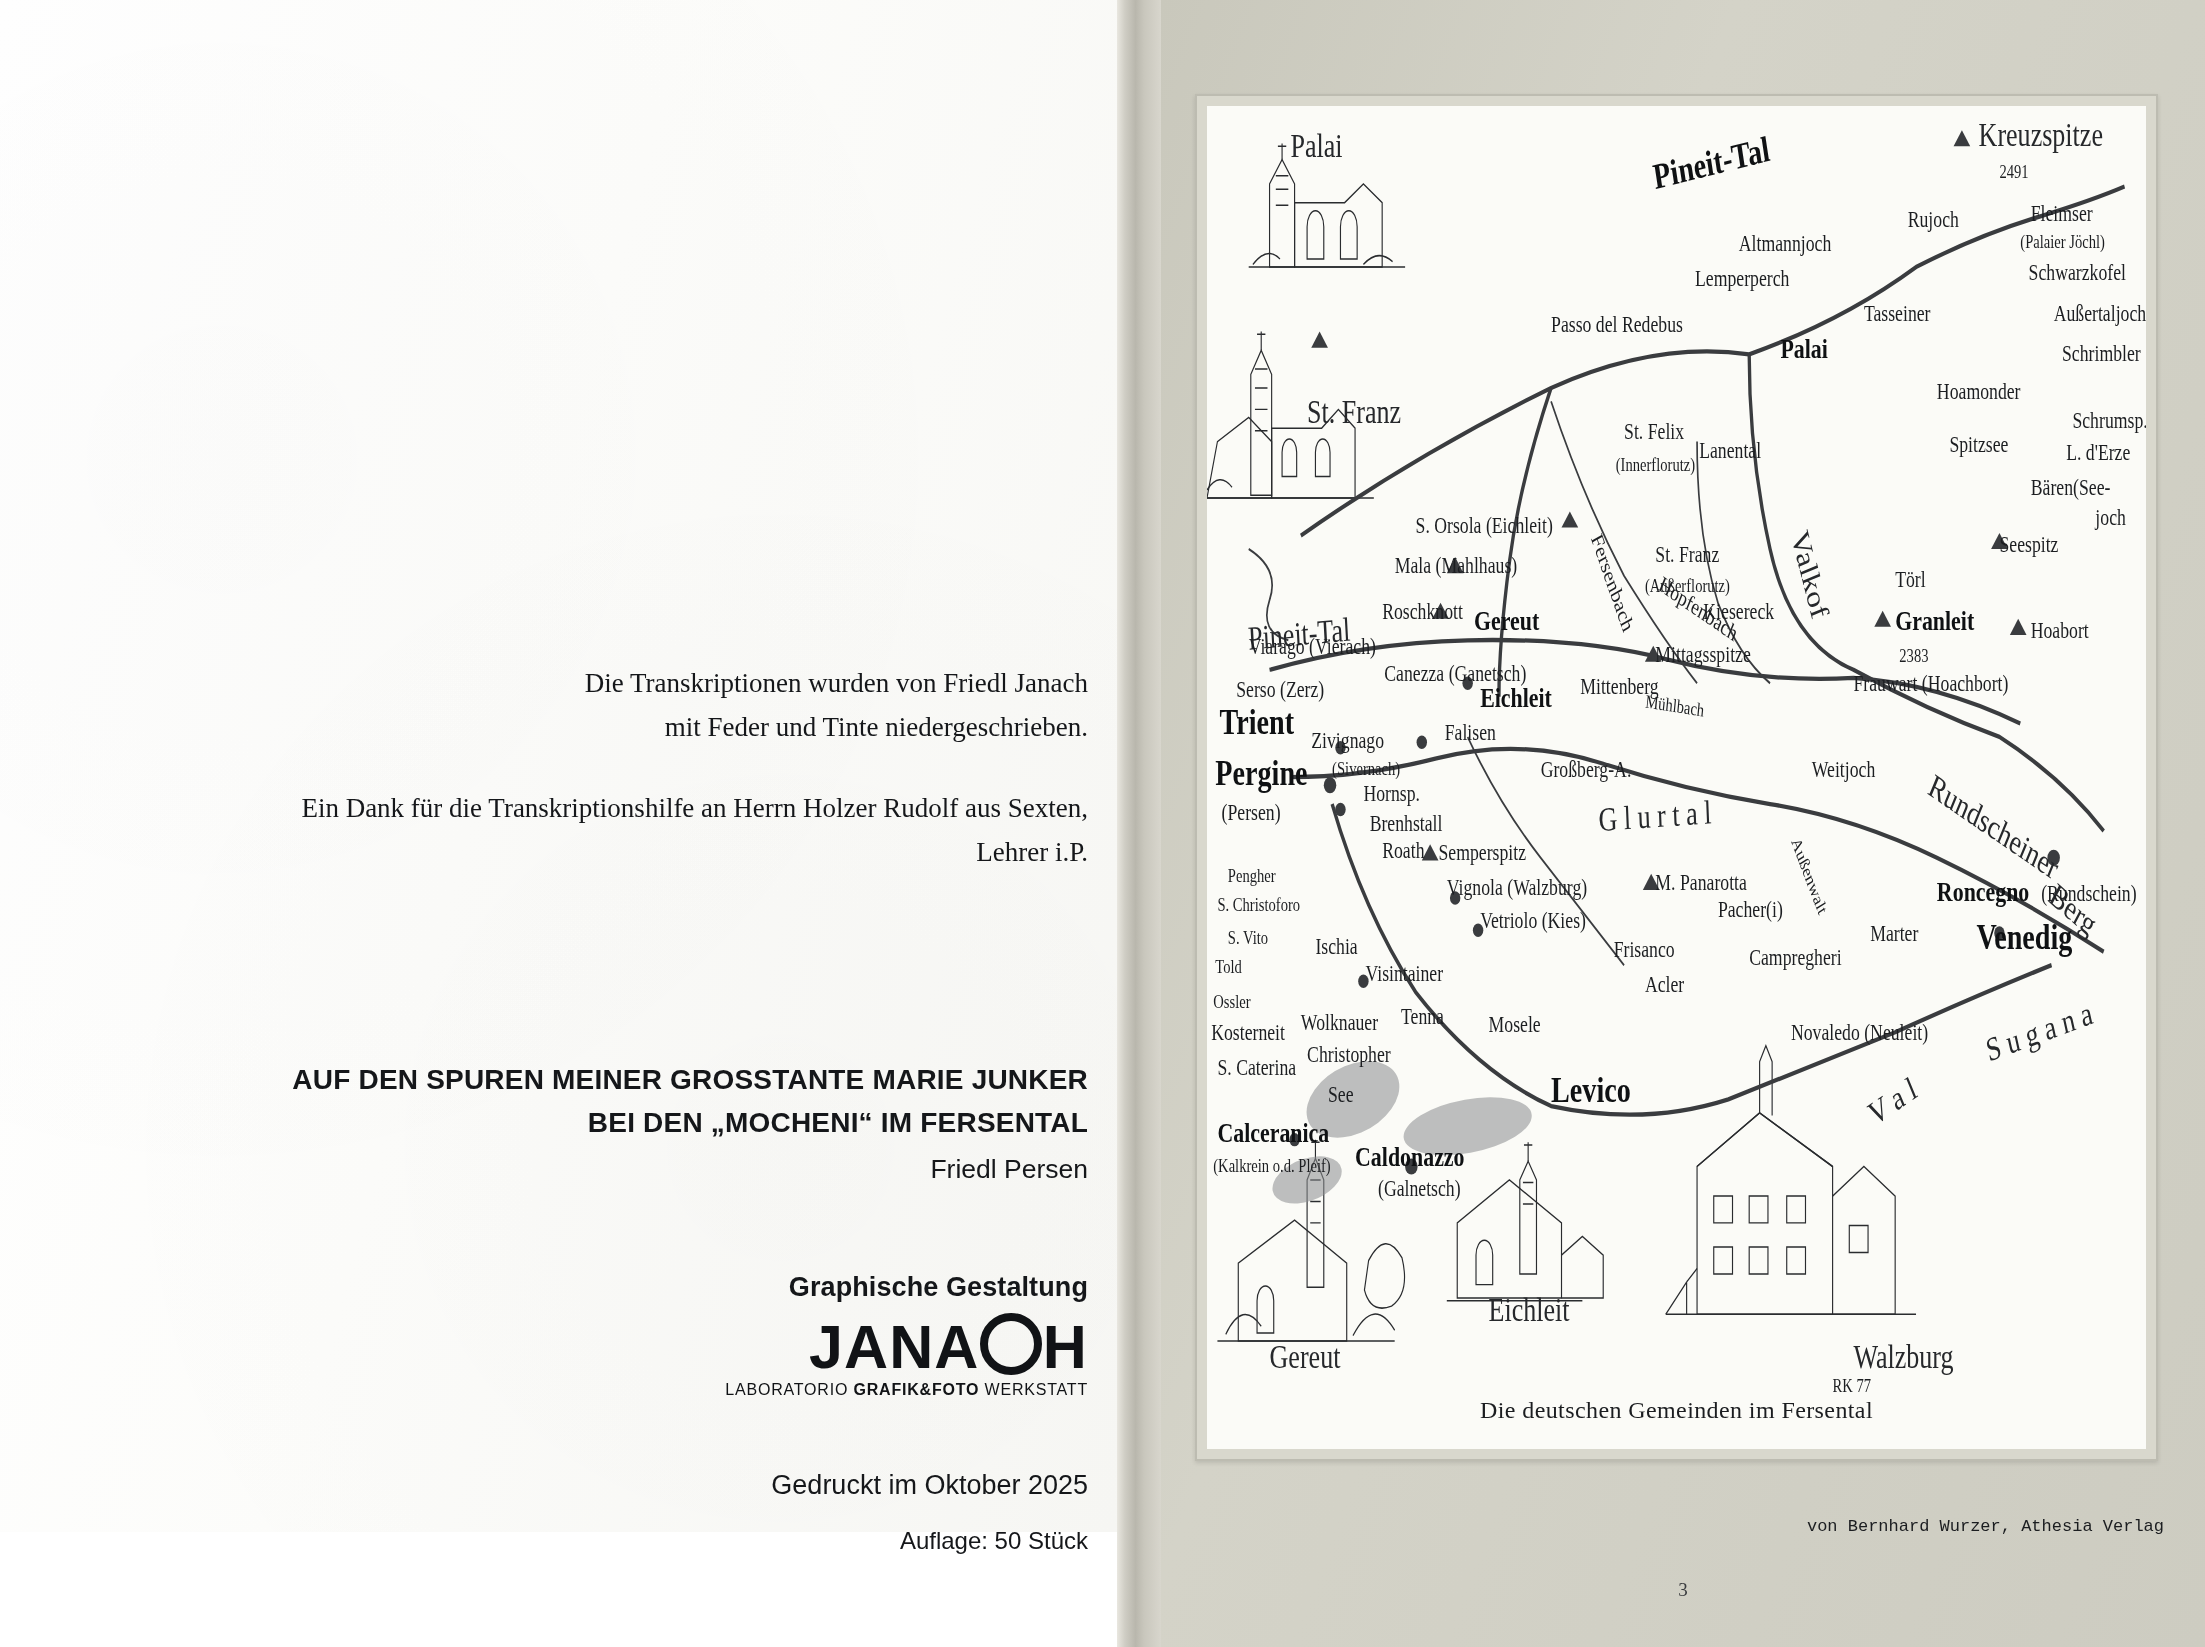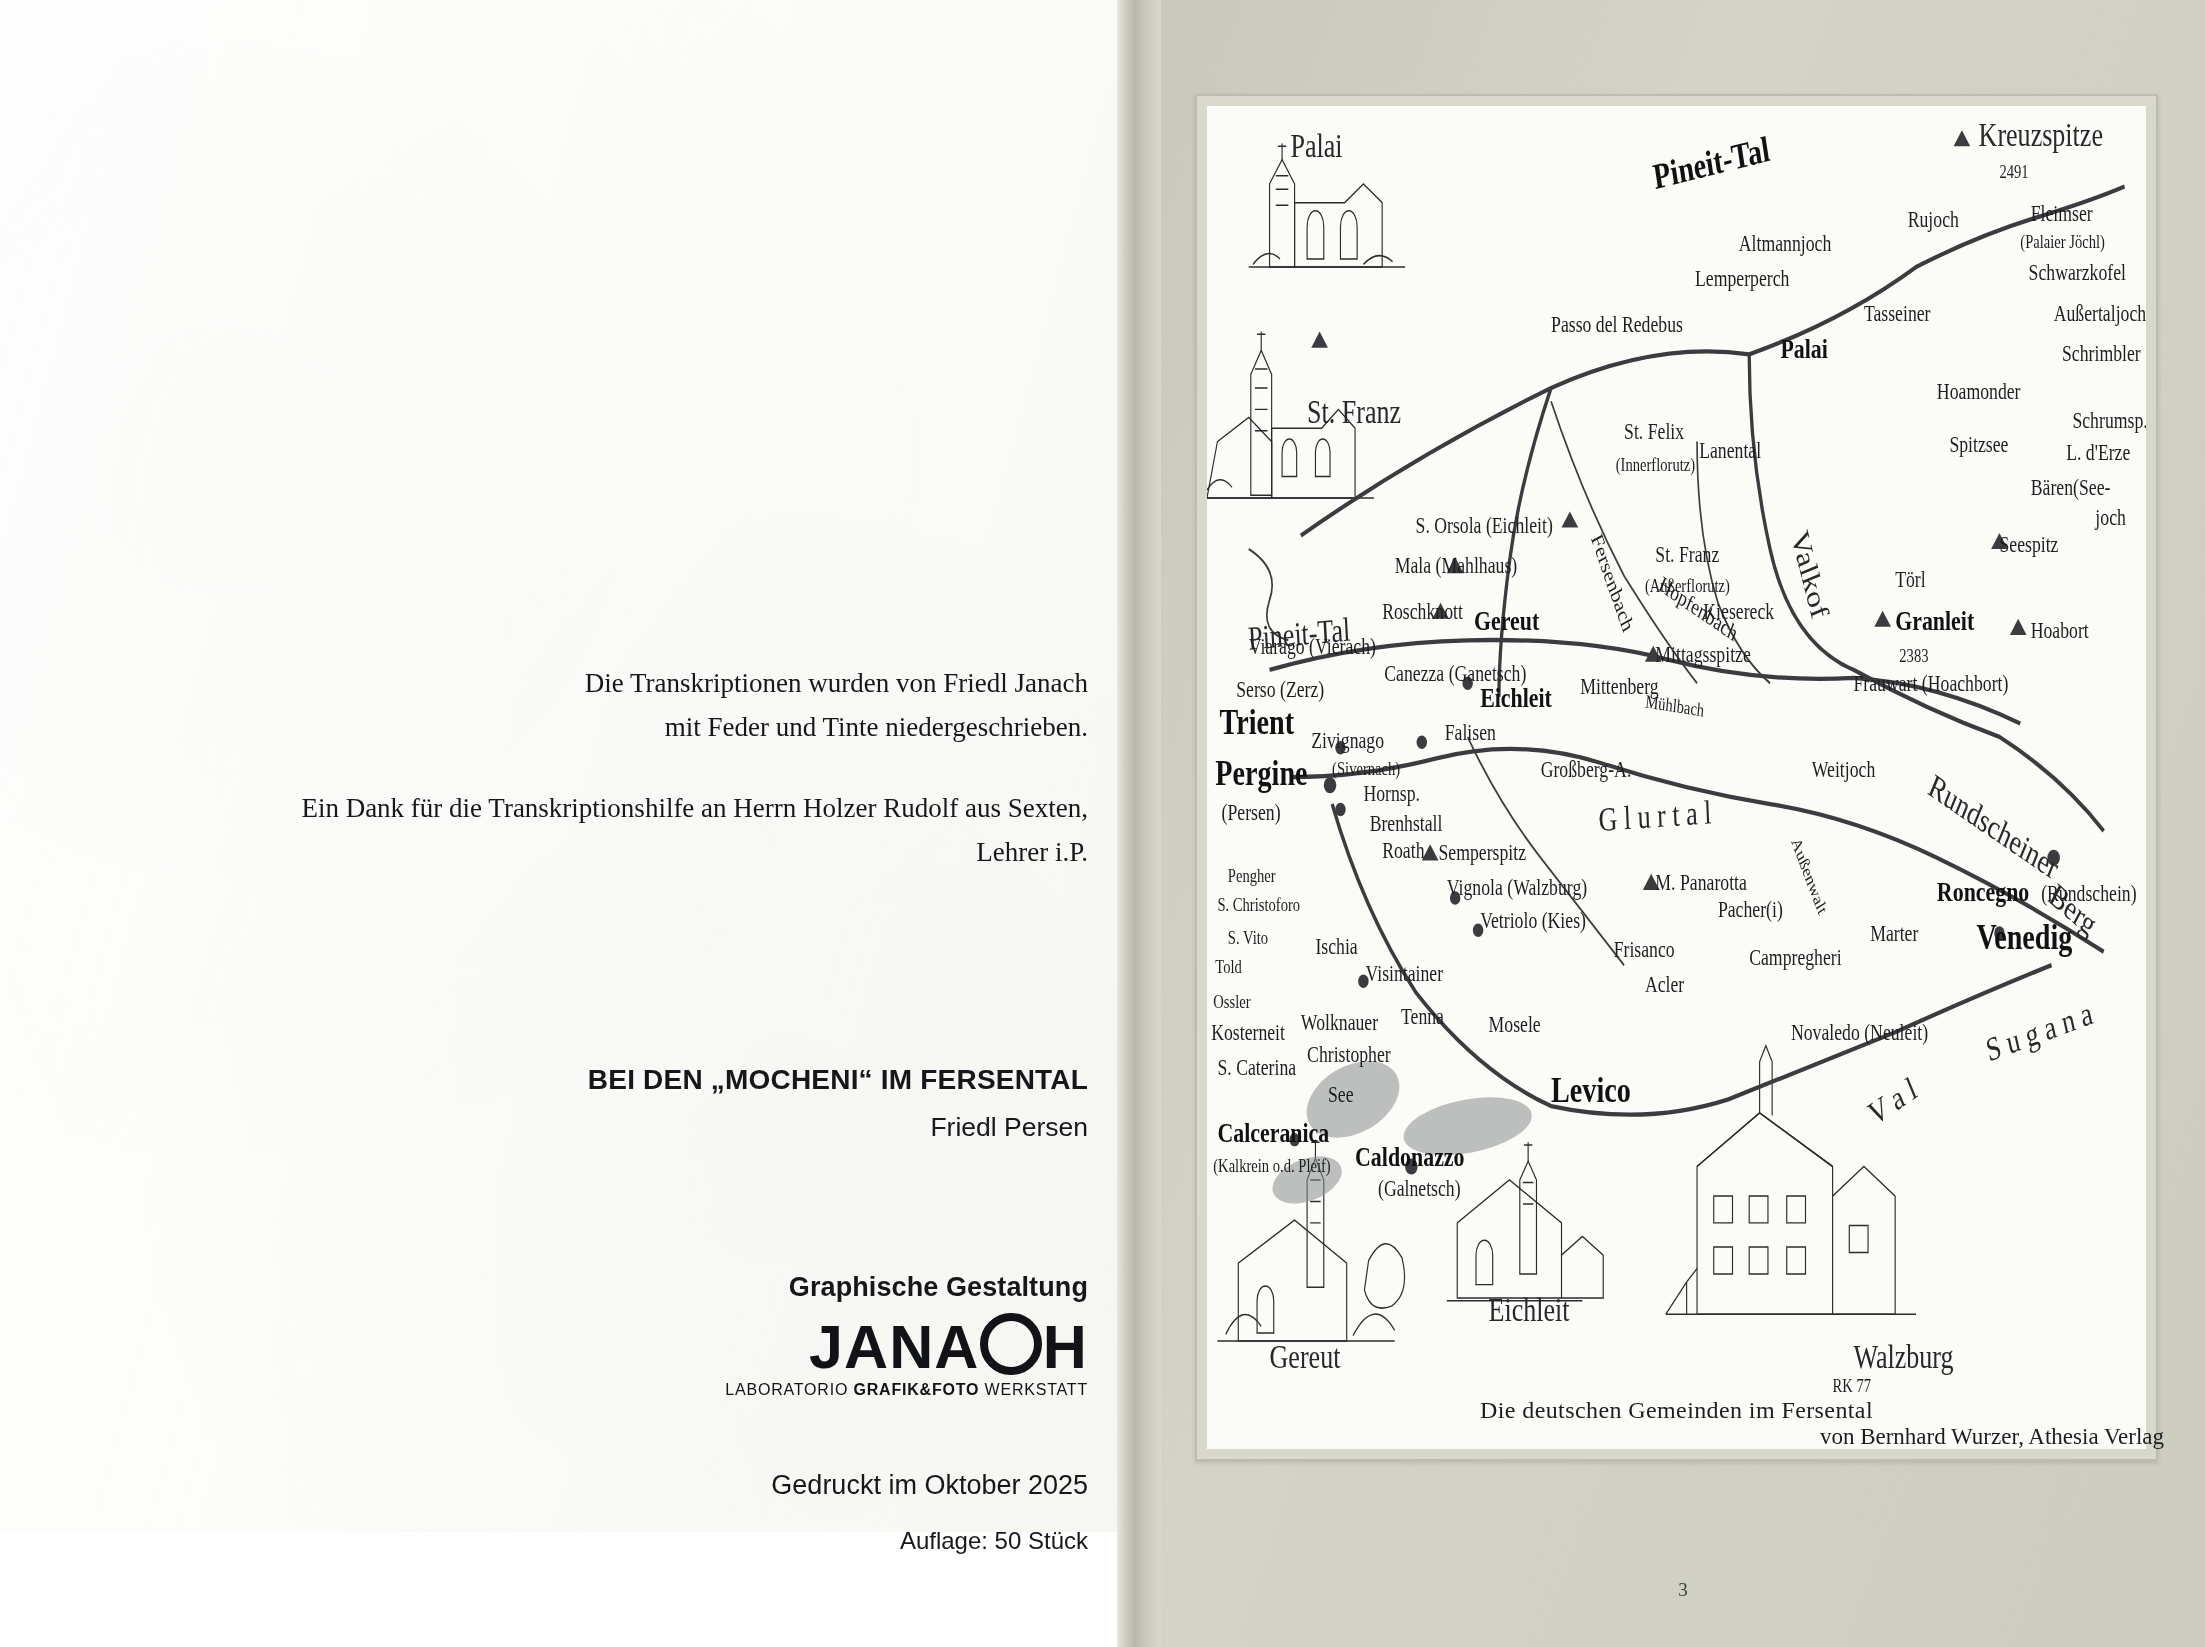--- a/index.html
+++ b/index.html
@@ -197,23 +197,23 @@
     bottom: 25px;
     text-align: center;
     font-family: "Liberation Serif", serif;
     font-size: 24px;
     color: #1b1d20;
     letter-spacing: 0.4px;
   }
   .plate-credit {
     position: absolute;
     right: 41px;
-    top: 1424px;
-    font-family: Liberation Serif, serif;
-    font-size: 23px;
+    top: 1517px;
+    font-family: Liberation Mono, monospace;
+    font-size: 17px;
     color: #1b1d20;
   }
   .folio {
     position: absolute;
     left: 0;
     right: 0;
     top: 1579px;
     text-align: center;
     font-family: "Liberation Serif", serif;
     font-size: 19px;
@@ -239,20 +239,21 @@
         <span>Die Transkriptionen wurden von Friedl Janach</span><br>
         <span>mit Feder und Tinte niedergeschrieben.</span>
       </p>
       <p class="second">
         <span>Ein Dank für die Transkriptionshilfe an Herrn Holzer Rudolf aus Sexten,</span><br>
         <span>Lehrer i.P.</span>
       </p>
     </div>
 
     <div class="title-block">
+      <div class="title-line">AUF DEN SPUREN MEINER GROSSTANTE MARIE JUNKER</div>
       <div class="title-line">BEI DEN „MOCHENI“ IM FERSENTAL</div>
       <div class="author-line">Friedl Persen</div>
     </div>
 
     <div class="design-block">
       <div class="design-heading">Graphische Gestaltung</div>
       <div class="logo-wordmark">
         <span>JANA</span><span class="ring"></span><span>H</span>
       </div>
       <div class="logo-sub"><span>LABORATORIO </span><span class="b">GRAFIK&amp;FOTO</span><span> WERKSTATT</span></div>

